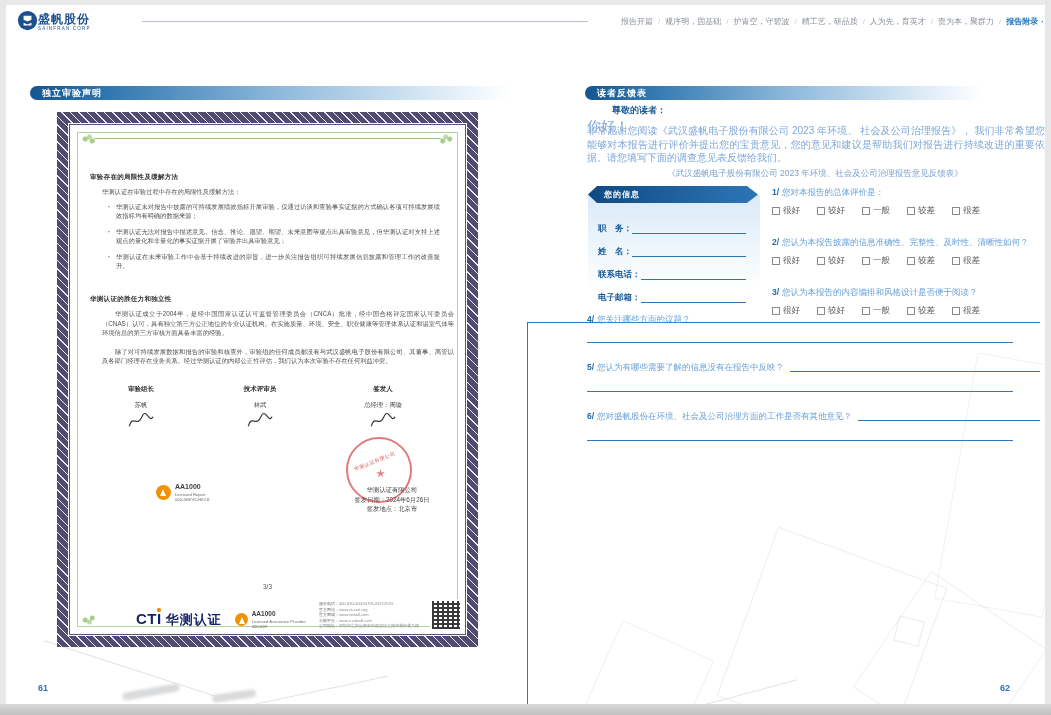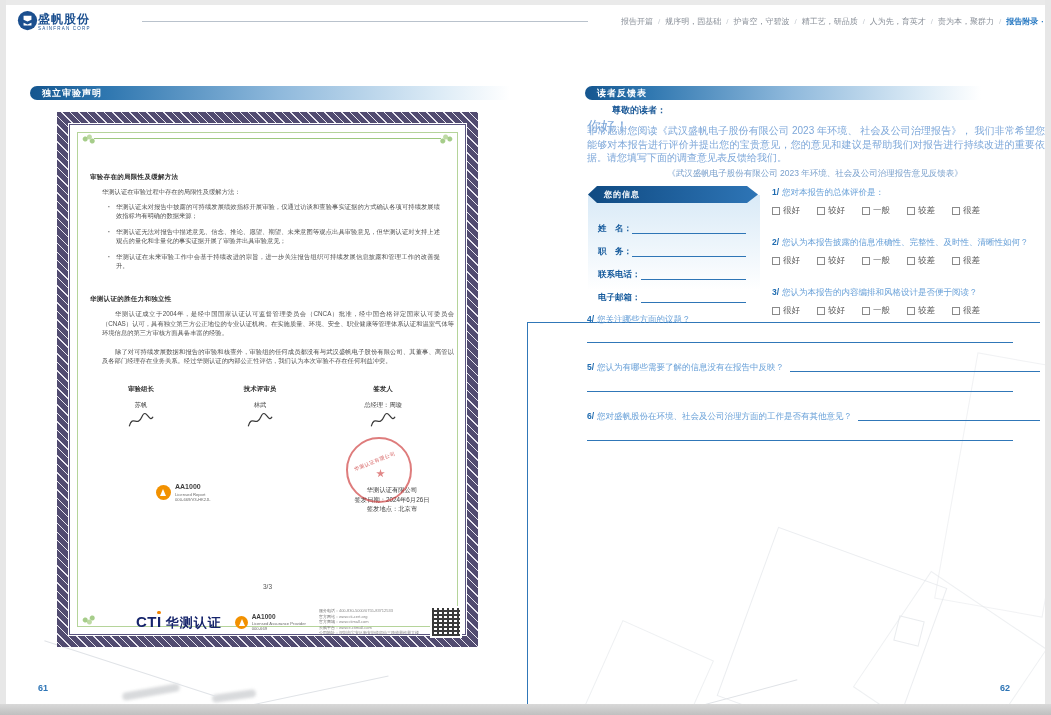--- a/index.html
+++ b/index.html
@@ -70,21 +70,21 @@
 
   .stamp { position:absolute; left:278px; top:314px; width:66px; height:66px; border-radius:50%; border:2px solid rgba(205,54,54,.65); z-index:3; }
   .stamp-arc { position:absolute; left:4px; top:16px; width:60px; font-size:5px; color:rgba(200,45,45,.8); transform:rotate(-22deg); letter-spacing:.5px; white-space:nowrap; overflow:visible; }
   .stamp-star { position:absolute; left:28px; top:30px; width:9px; height:9px; background:rgba(205,54,54,.6);
     clip-path:polygon(50% 0,61% 35%,98% 35%,68% 57%,79% 91%,50% 70%,21% 91%,32% 57%,2% 35%,39% 35%); }
   .issue-block { position:absolute; left:246px; top:362px; width:156px; text-align:center; }
   .issue-block div { font-size:6.3px; color:#3f3f3f; line-height:9.5px; }
 
   .sheet-no { position:absolute; left:0; top:460px; width:100%; text-align:center; font-size:6.5px; color:#555; }
 
-  .cert-footer { position:absolute; left:68px; top:478px; display:flex; align-items:center; gap:13px;margin-top:7px; }
+  .cert-footer { position:absolute; left:68px; top:478px; display:flex; align-items:flex-end; gap:13px; }
   .cti-logo { display:flex; align-items:baseline; }
   .cti-mark { font-size:15px; font-weight:900; color:#15246b; letter-spacing:.5px; position:relative; }
   .cti-mark .i-dot { position:absolute; right:1px; top:-2px; width:3.5px; height:3.5px; border-radius:50%; background:#f08300; }
   .cti-name { font-size:13px; font-weight:bold; color:#15246b; margin-left:4px; letter-spacing:1px; }
   .contact-block { display:flex; flex-direction:column; line-height:5.6px; width:100px; }
   .contact-row { font-size:4px; color:#8a8a8a; white-space:nowrap; overflow:hidden; }
   .contact-row .c-label { color:#6e6e6e; }
   .qr { width:28px; height:28px; background:
       repeating-linear-gradient(0deg,#3a3a3a 0 2px,transparent 2px 4px),
       repeating-linear-gradient(90deg,#3a3a3a 0 2px,#ffffff 2px 5px);
@@ -283,26 +283,26 @@
   <div class="greeting">你好！</div>
   <div class="fb-intro">非常感谢您阅读《武汉盛帆电子股份有限公司 2023 年环境、 社会及公司治理报告》， 我们非常希望您能够对本报告进行评价并提出您的宝贵意见，您的意见和建议是帮助我们对报告进行持续改进的重要依据。请您填写下面的调查意见表反馈给我们。</div>
   <div class="form-title">《武汉盛帆电子股份有限公司 2023 年环境、社会及公司治理报告意见反馈表》</div>
 
   <div class="info-panel-bg"></div>
   <div class="info-ribbon">
     <span>您的信息</span>
   </div>
   <div class="info-fields">
     <div class="field-row">
+      <span class="field-label">职　务：</span>
+      <span class="field-line"></span>
+    </div>
+
+    <div class="field-row">
       <span class="field-label">姓　名：</span>
-      <span class="field-line"></span>
-    </div>
-
-    <div class="field-row">
-      <span class="field-label">职　务：</span>
       <span class="field-line"></span>
     </div>
 
     <div class="field-row">
       <span class="field-label">联系电话：</span>
       <span class="field-line"></span>
     </div>
 
     <div class="field-row">
       <span class="field-label">电子邮箱：</span>

